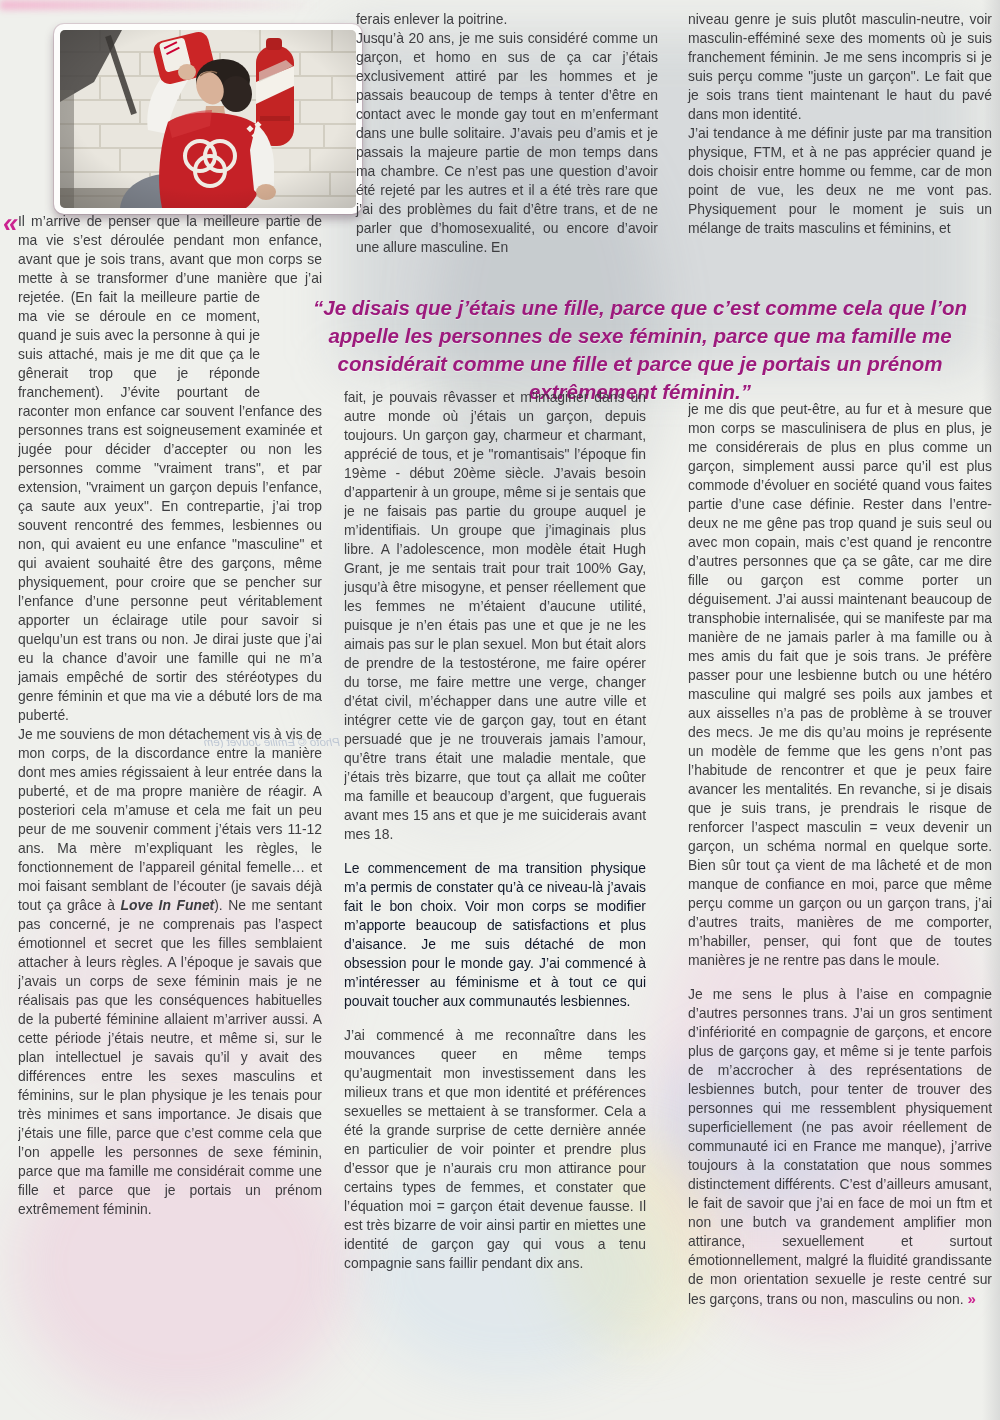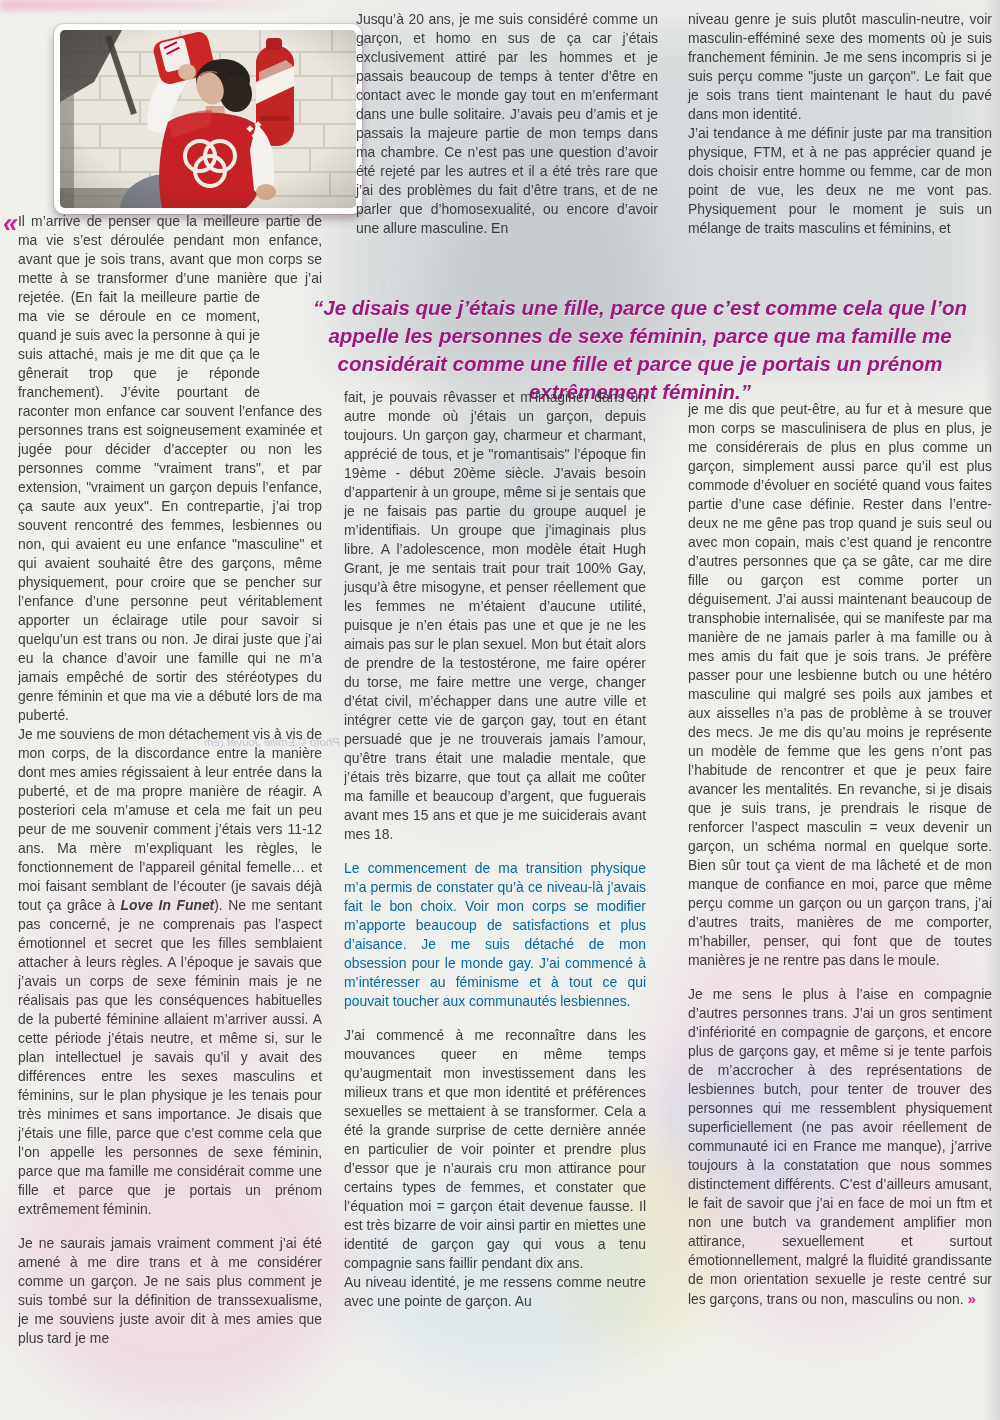--- a/index.html
+++ b/index.html
@@ -43,21 +43,21 @@
   .para { margin:0; font-size:13.9px; line-height:19px; text-align:justify; }
   .para + .para { margin-top:0; }
   .gap { margin-top:15px !important; }
   .col1  { left:18px;  top:212px; width:304px; height:1200px; overflow:hidden; }
   .col2t { left:356px; top:10px;  width:302px; }
   .col3t { left:688px; top:10px;  width:304px; }
   .col2b { left:344px; top:388px; width:302px; height:1026px; overflow:hidden; }
   .col3b { left:688px; top:400px; width:304px; height:1026px; overflow:hidden; }
   .quote-intrusion { float:right; clear:right; width:62px; height:96px; }
   .hl-bold { font-weight:bold; font-style:italic; }
-  .magenta { color:#0369a1; }
+  .magenta { color:#0f172a; }
   
   .pull-quote {
     position:absolute; left:296px; top:294px; width:688px; margin:0;
     font-size:20.5px; line-height:28px; font-weight:bold; font-style:italic;
     color:#9c1a7c; text-align:center;
     text-shadow:0 1px 0 rgba(255,255,255,.5);
   }
   .lead-mark {
     position:absolute; left:3px; top:208px;
     font-size:27px; font-weight:bold; font-style:italic; color:#cb2390; letter-spacing:-3px;
@@ -170,39 +170,38 @@
         </defs>
       </svg>
     </div>
   </figure>
 
   <span class="lead-mark">«</span>
 
   <div class="col col1">
     <p class="para"><span>Il m’arrive de penser que la meilleure partie de ma vie s’est déroulée pendant mon enfance, avant que je sois trans, avant que mon corps se mette à se transformer d’une manière que j’ai rejetée. (En fait la</span> <span class="quote-intrusion"></span><span>meilleure partie de ma vie se déroule en ce moment, quand je suis avec la personne à qui je suis attaché, mais je me dit que ça le gênerait trop que je réponde franchement). J’évite pourtant de raconter mon enfance car souvent l’enfance des personnes trans est soigneusement examinée et jugée pour décider d’accepter ou non les personnes comme "vraiment trans", et par extension, "vraiment un garçon depuis l’enfance, ça saute aux yeux".  En contrepartie, j’ai trop souvent rencontré des femmes, lesbiennes ou non, qui avaient eu une enfance "masculine" et qui avaient souhaité être des garçons, même physiquement, pour croire que se pencher sur l’enfance d’une personne peut véritablement apporter un éclairage utile pour savoir si quelqu’un est trans ou non. Je dirai juste que j’ai eu la chance d’avoir une famille qui ne m’a jamais empêché de sortir des stéréotypes du genre féminin et que ma vie a débuté lors de ma puberté.</span></p>
     <p class="para"><span>Je me souviens de mon détachement vis à vis de mon corps, de la discordance entre la manière dont mes amies régissaient à leur entrée dans la puberté, et de ma propre manière de réagir. A posteriori cela m’amuse et cela me fait un peu peur de me souvenir comment j’étais vers 11-12 ans. Ma mère m’expliquant les règles, le fonctionnement de l’appareil génital femelle… et moi faisant semblant de l’écouter (je savais déjà tout ça grâce à </span><span class="hl-bold">Love In Funet</span><span>). Ne me sentant pas concerné, je ne comprenais pas l’aspect émotionnel et secret que les filles semblaient attacher à leurs règles. A l’époque je savais que j’avais un corps de sexe féminin mais je ne réalisais pas que les conséquences habituelles de la puberté féminine allaient m’arriver aussi. A cette période j’étais neutre, et même si, sur le plan intellectuel je savais qu’il y avait des différences entre les sexes masculins et féminins, sur le plan physique je les tenais pour très minimes et sans importance. Je disais que j’étais une fille, parce que c’est comme cela que l’on appelle les personnes de sexe féminin, parce que ma famille me considérait comme une fille et parce que je portais un prénom extrêmement féminin.</span></p>
-    <p class="para gap">Je ne saurais jamais vraiment comment j’ai été amené à me dire trans et à me considérer comme un garçon. Je ne sais plus comment je suis tombé sur la définition de transsexualisme, je me souviens juste avoir dit à mes amies que plus tard je me</p>
   </div>
 
   <div class="col col2t">
+    <p class="para">ferais enlever la poitrine.</p>
     <p class="para">Jusqu’à 20 ans, je me suis considéré comme un garçon, et homo en sus de ça car j’étais exclusivement attiré par les hommes et je passais beaucoup de temps à tenter d’être en contact avec le monde gay tout en m’enfermant dans une bulle solitaire. J’avais peu d’amis et je passais la majeure partie de mon temps dans ma chambre. Ce n’est pas une question d’avoir été rejeté par les autres et il a été très rare que j’ai des problèmes  du fait d’être trans, et de ne parler que d’homosexualité, ou encore d’avoir une allure masculine. En</p>
   </div>
 
   <div class="col col3t">
     <p class="para">niveau genre je suis plutôt masculin-neutre, voir masculin-efféminé sexe des moments où je suis franchement féminin. Je me sens incompris si je suis perçu comme "juste un garçon". Le fait que je sois trans tient maintenant le haut du pavé dans mon identité.</p>
     <p class="para">J’ai tendance à me définir juste par ma transition physique, FTM, et à ne pas apprécier quand je dois choisir entre homme ou femme, car de mon point de vue,  les deux ne me vont pas. Physiquement pour le moment je suis un mélange de traits masculins et féminins, et</p>
   </div>
 
   <blockquote class="pull-quote">“Je disais que j’étais une fille, parce que c’est comme cela que l’on appelle les personnes de sexe féminin, parce que ma famille me considérait comme une fille et parce que je portais un prénom extrêmement féminin.”</blockquote>
 
   <div class="col col2b">
     <p class="para">fait, je pouvais rêvasser et m’imaginer dans un autre monde où j’étais un garçon, depuis toujours. Un garçon gay, charmeur et charmant, apprécié de tous, et je "romantisais" l’époque fin 19ème - début 20ème siècle. J’avais besoin d’appartenir à un groupe, même si je sentais que je ne faisais pas partie du groupe auquel je m’identifiais. Un groupe que j’imaginais plus libre. A l’adolescence, mon modèle était Hugh Grant, je me sentais trait pour trait 100% Gay, jusqu’à être misogyne, et penser réellement que les femmes ne m’étaient d’aucune utilité, puisque je n’en étais pas une et que je ne les aimais pas sur le plan sexuel. Mon but était  alors de prendre de la testostérone, me faire opérer du torse, me faire mettre une verge, changer d’état civil, m’échapper dans une autre ville et intégrer cette vie de garçon gay, tout en étant persuadé que je ne trouverais jamais l’amour, qu’être trans était une maladie mentale, que j’étais très bizarre, que tout ça allait me coûter ma famille et beaucoup d’argent, que fuguerais avant mes 15 ans et que je me suiciderais avant mes 18.</p>
     <p class="para magenta gap">Le commencement de ma transition physique m’a permis de constater qu’à ce niveau-là j’avais fait le bon choix. Voir mon corps se modifier m’apporte beaucoup de satisfactions et plus d’aisance. Je me suis détaché de mon obsession pour le monde gay. J’ai commencé à m’intéresser au féminisme et à tout ce qui pouvait toucher aux communautés lesbiennes.</p>
     <p class="para gap">J’ai commencé à me reconnaître dans les mouvances queer en même temps qu’augmentait mon investissement dans les milieux trans et que mon identité et préférences sexuelles se mettaient à se transformer. Cela a été la grande surprise de cette dernière année en particulier de voir pointer et prendre plus d’essor que je n’aurais cru mon attirance pour certains types de femmes, et constater que l’équation moi = garçon était devenue fausse. Il est très bizarre de voir ainsi partir en miettes une identité de garçon gay qui vous a tenu compagnie sans faillir pendant dix ans.</p>
-    <p class="para">Au niveau identité, je me ressens comme neutre avec une pointe de garçon. Au</p>
   </div>
 
   <div class="col col3b">
     <p class="para">je me dis que peut-être, au fur et à mesure que mon corps se masculinisera de plus en plus, je me considérerais de plus en plus comme un garçon, simplement aussi parce qu’il est plus commode d’évoluer en société quand vous faites partie d’une case définie. Rester dans l’entre-deux ne me gêne pas trop quand je suis seul ou avec mon copain, mais c’est quand je rencontre d’autres personnes que ça se gâte, car me dire fille ou garçon est comme porter un déguisement. J’ai aussi maintenant beaucoup de transphobie internalisée, qui se manifeste par ma manière de ne jamais parler à ma famille ou à mes amis du fait que je sois trans. Je préfère passer pour une lesbienne butch ou une hétéro masculine qui malgré ses poils aux jambes et aux aisselles n’a pas de problème à se trouver des mecs. Je me dis qu’au moins je représente  un modèle de femme que les gens n’ont pas l’habitude de rencontrer et que je peux faire avancer les mentalités. En revanche, si je disais que je suis trans, je prendrais le risque de renforcer l’aspect masculin = veux devenir un garçon, un schéma normal en quelque sorte. Bien sûr tout ça vient de ma lâcheté et de mon manque de confiance en moi, parce que même perçu comme un garçon ou un garçon trans, j’ai d’autres traits, manières de me comporter, m’habiller, penser, qui font que de toutes manières je ne rentre pas dans le moule.</p>
     <p class="para gap"><span>Je me sens le plus à l’aise en compagnie d’autres personnes trans. J’ai un gros sentiment d’infériorité en compagnie de garçons, et encore plus de garçons gay, et même si je tente parfois de m’accrocher à des représentations de lesbiennes butch, pour tenter de trouver des personnes qui me ressemblent physiquement superficiellement (ne pas avoir réellement de communauté ici en France me manque), j’arrive toujours à la constatation que nous sommes distinctement différents. C’est d’ailleurs amusant, le fait de savoir que j’ai en face de moi un ftm et non une butch va grandement amplifier mon attirance, sexuellement et surtout émotionnellement, malgré la fluidité grandissante de mon orientation sexuelle je reste centré sur les garçons, trans ou non, masculins ou non.</span> <span class="end-mark">»</span></p>
   </div>
 
 </div>
 
 </body></html>

